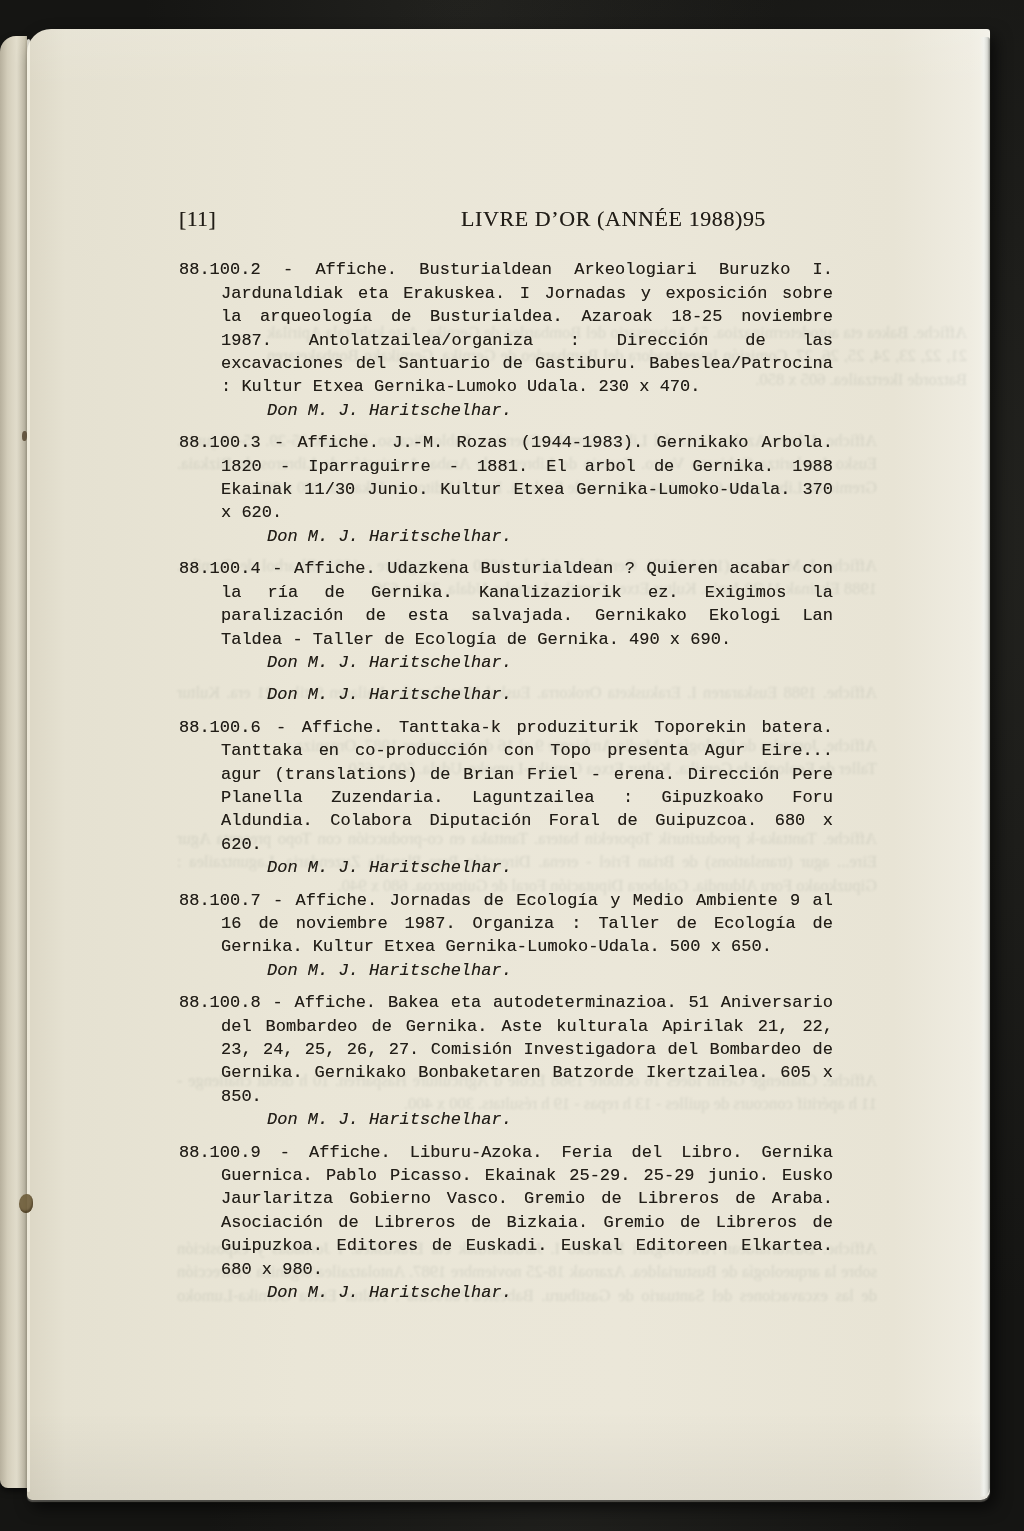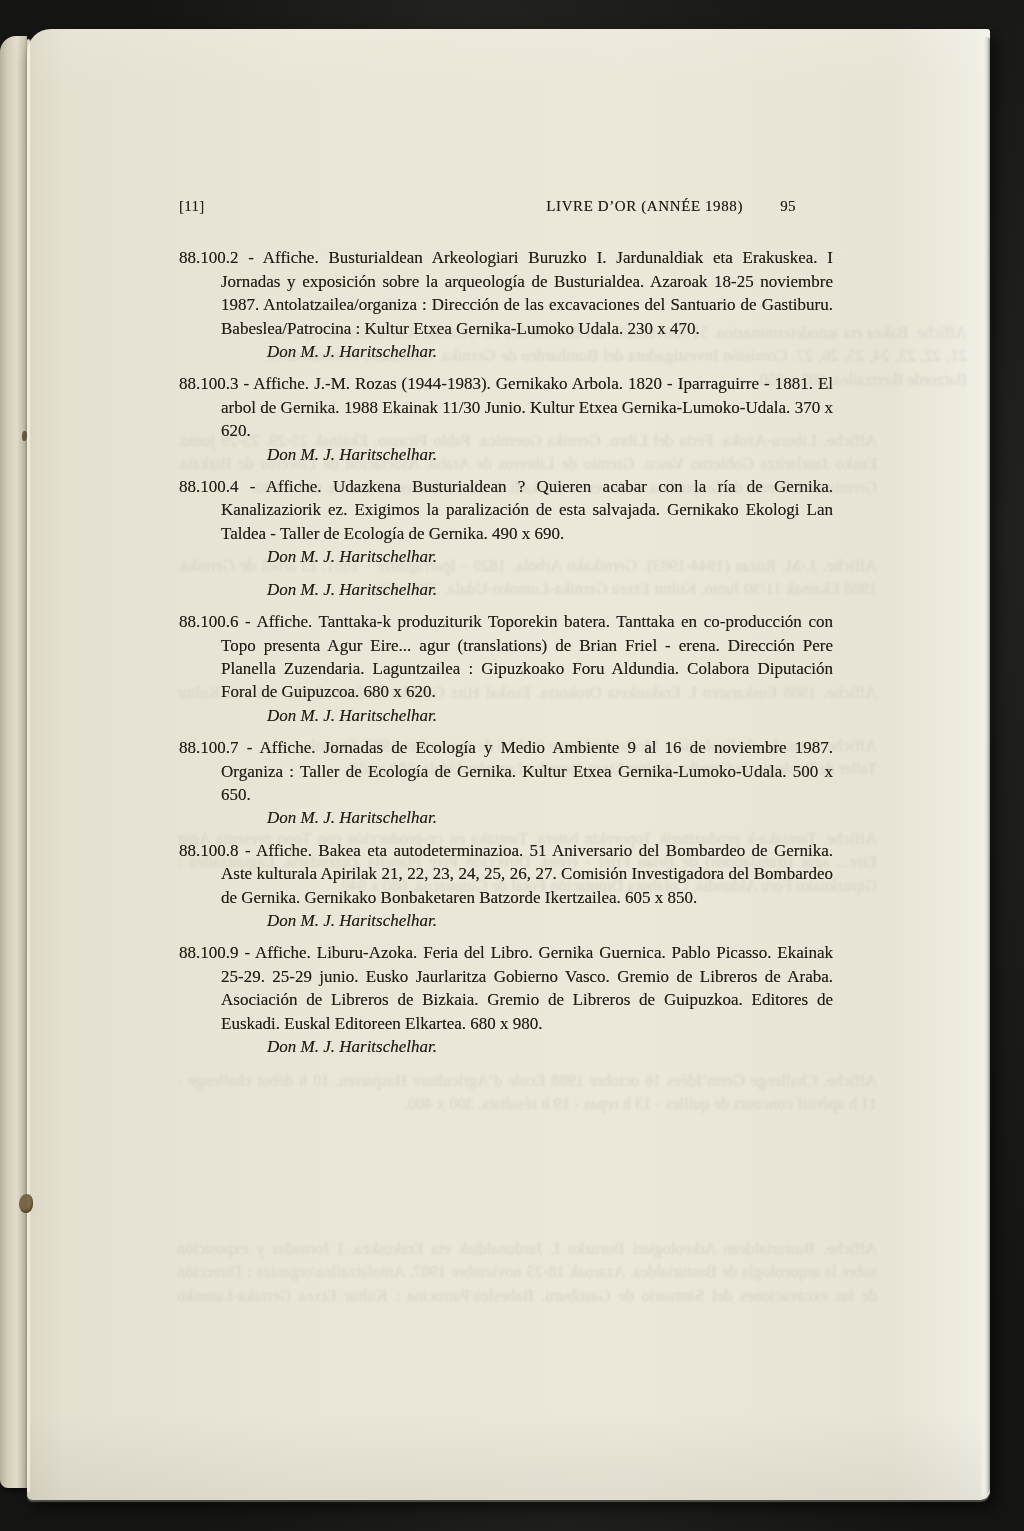--- a/index.html
+++ b/index.html
@@ -47,27 +47,28 @@
     border-radius:0 3px 9px 0;
   }
   .page-content{
     position:absolute;left:152px;top:166px;width:654px;
     color:#211d17;
     font-size:17px;line-height:23.4px;
     text-shadow:0 0 0.4px rgba(33,29,23,0.55);
   }
   .page-header{
     display:flex;align-items:baseline;
-    font-size:15px;letter-spacing:0.3px;
+    font-size:22px;letter-spacing:0.3px;
     margin-bottom:28px;
+    margin-top:12px;
   }
   .page-header .ref{width:90px;}
   .page-header .title{flex:1;text-align:right;letter-spacing:0.6px;}
-  .page-header .pageno{width:90px;text-align:center;}
-  .entry{margin:0 0 9px 0;}
+  .page-header .pageno{width:90px;text-align:left;}
+  .entry{margin:0 0 9px 0;font-family:Liberation Mono, monospace;}
   .entry-body{
     margin:0;
     padding-left:42px;text-indent:-42px;
     text-align:justify;
   }
   .donor{
     margin:0 0 0 88px;
     font-style:italic;
   }
   

